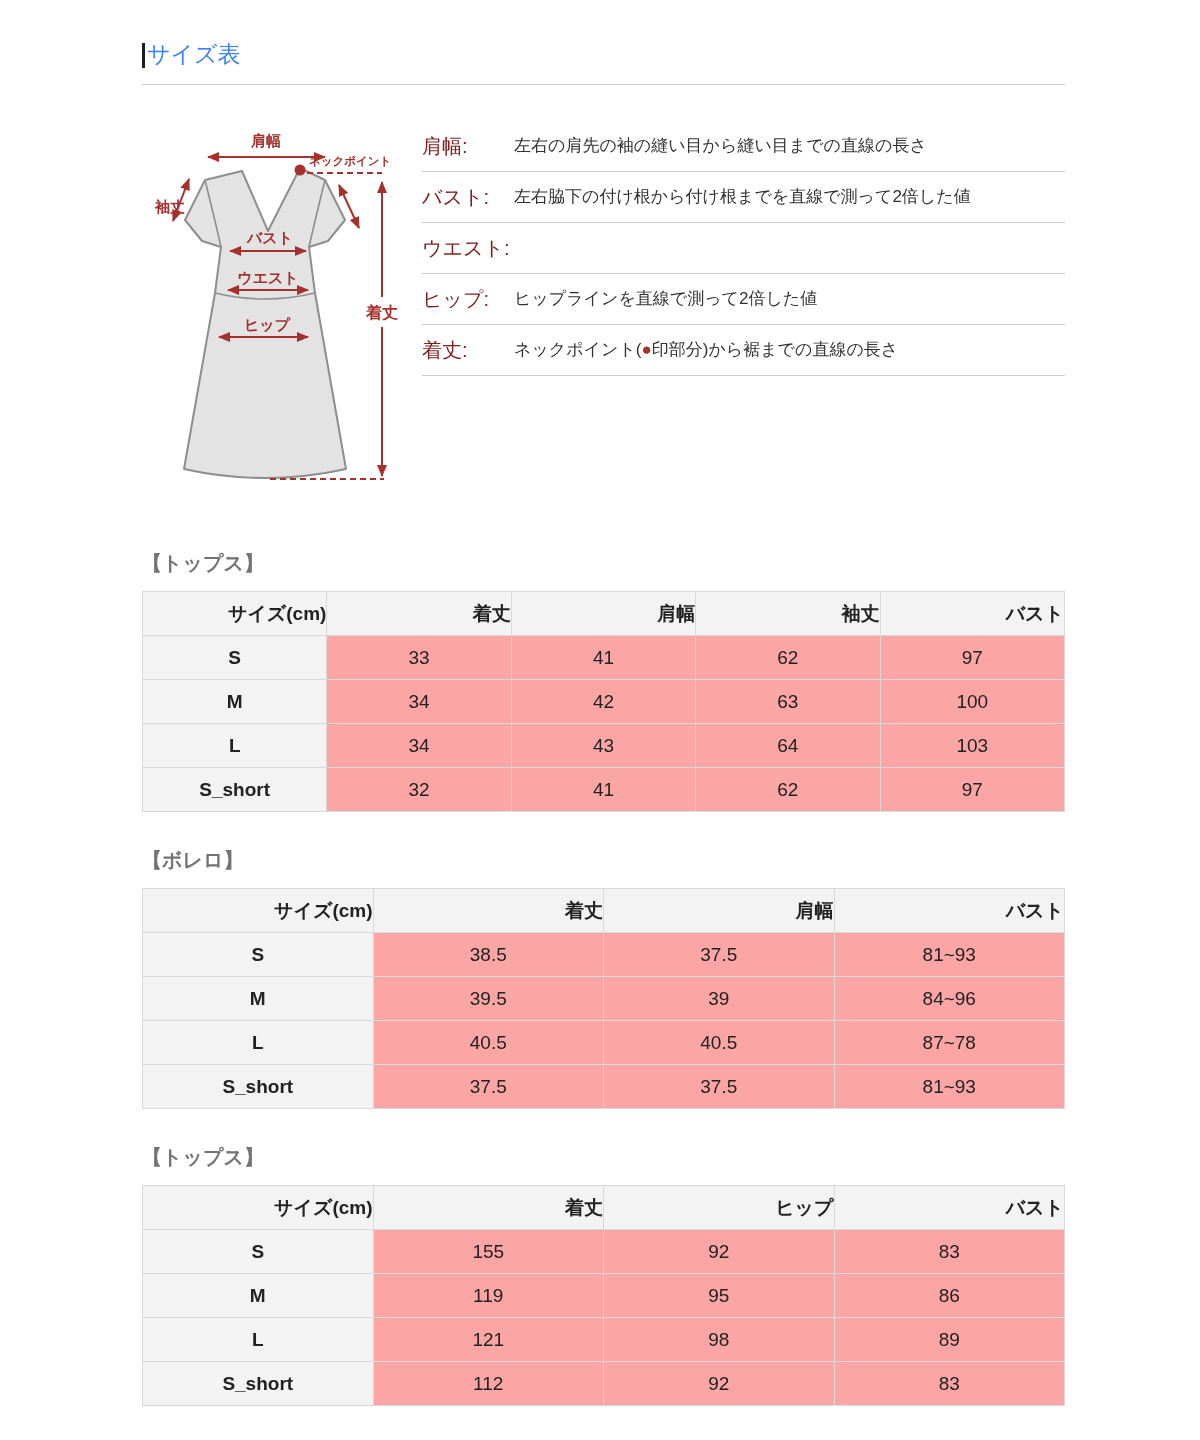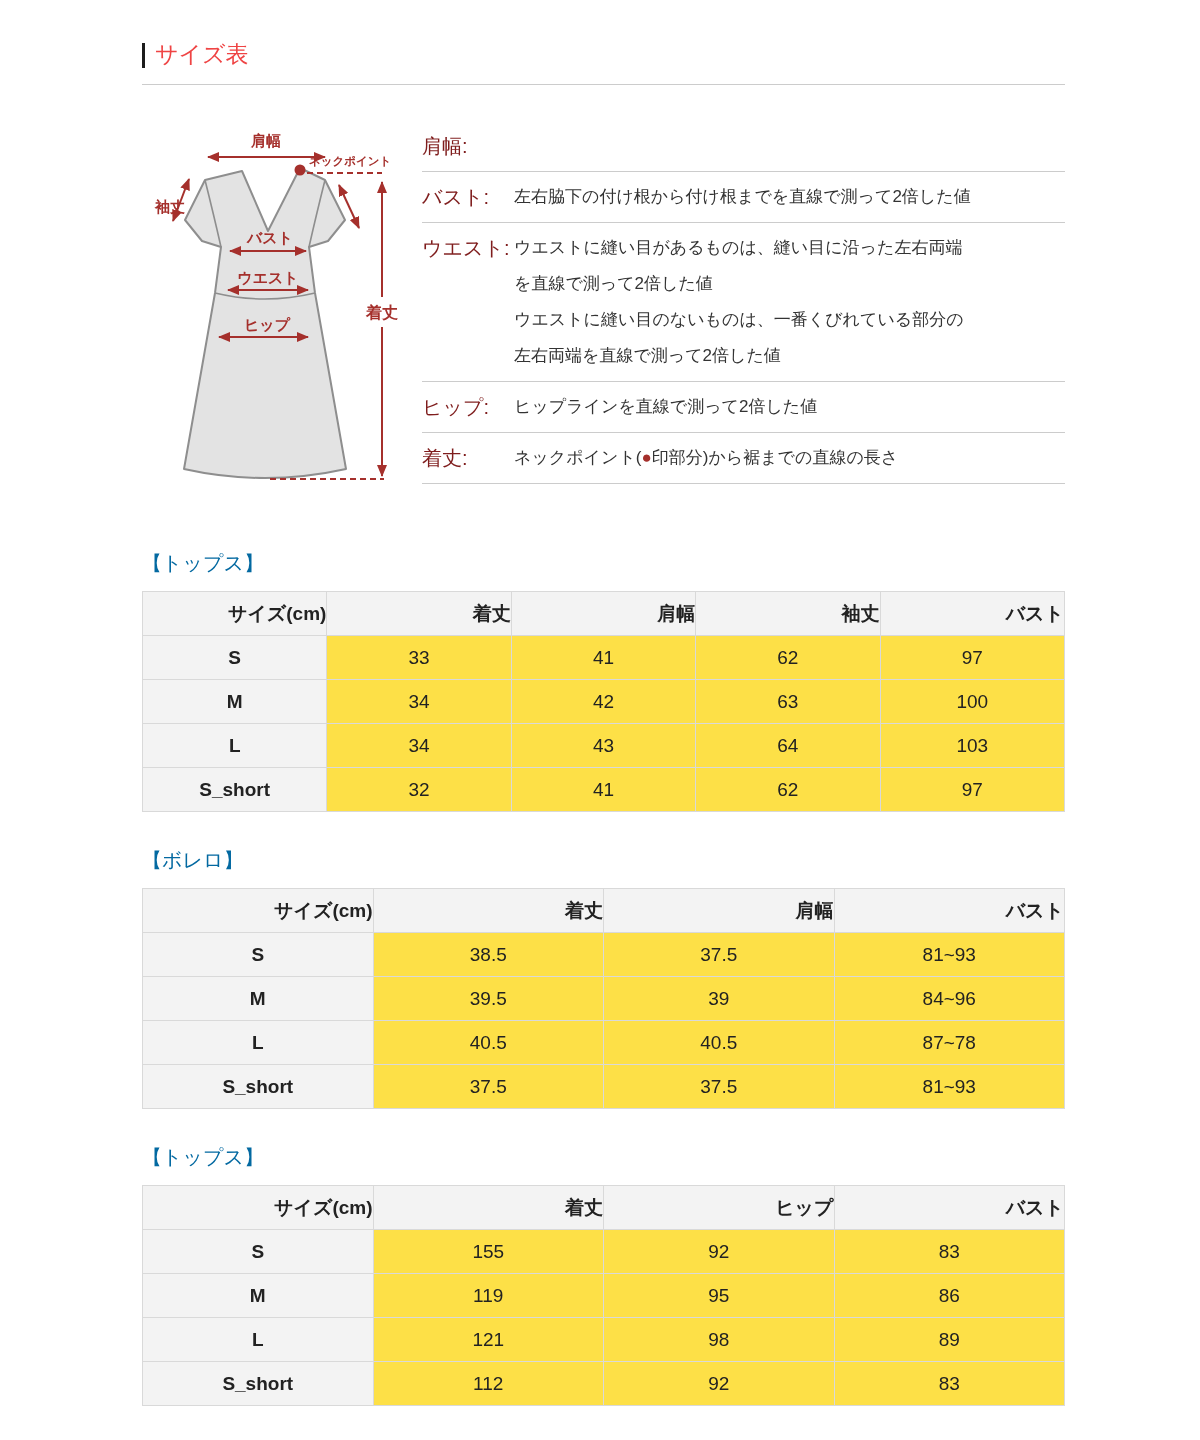--- a/index.html
+++ b/index.html
@@ -14,21 +14,21 @@
   *{box-sizing:border-box;}
   html,body{margin:0;padding:0;background:#ffffff;}
   body{
     width:1200px;height:1440px;overflow:hidden;
     font-family:"Liberation Sans","DejaVu Sans",sans-serif;
     color:var(--text);
   }
   .page{padding:26px 135px 0 142px;}
 
   
-  .page-title{display:flex;align-items:center;gap:10px;font-size:23px;color:#ef4444;font-weight:400;line-height:1.2;}
+  .page-title{display:flex;align-items:center;gap:2px;font-size:23px;color:#3b82f6;font-weight:400;line-height:1.2;}
   .title-bar{width:3px;height:25px;background:#1c1c1c;flex:none;}
   .title-divider{margin-top:14px;border-bottom:1px solid var(--divider);}
 
   
   .measure-guide{display:flex;margin-top:36px;}
   .diagram-col{width:280px;flex:none;}
   .definitions{flex:1;}
   .def-row{display:flex;padding:7px 0;border-bottom:1px solid var(--divider);}
   .def-term{width:92px;flex:none;font-size:20px;line-height:36px;color:#7f1d1d;}
   .def-desc{flex:1;font-size:17px;line-height:36px;color:#333;}
@@ -40,30 +40,30 @@
   .anno{stroke:var(--accent);stroke-width:2;fill:none;}
   .anno.dash{stroke-dasharray:6 4;stroke-width:2;}
   .ah{fill:var(--accent);}
   .lbl{fill:var(--accent);font-size:15px;font-weight:bold;text-anchor:middle;font-family:inherit;}
   .lbl.small{font-size:11.5px;text-anchor:start;}
   .lbl.big{font-size:16px;}
   .np-dot{fill:var(--accent);}
 
   
   .table-block{margin-top:36px;}
-  .tbl-heading{font-size:20px;font-weight:normal;color:#0369a1;margin:0 0 16px 0;line-height:1.2;}
+  .tbl-heading{font-size:20px;font-weight:bold;color:#737373;margin:0 0 16px 0;line-height:1.2;}
   table.size-table{width:100%;border-collapse:collapse;table-layout:fixed;}
   .size-table th,.size-table td{
     border:1px solid var(--table_border);
     height:44px;text-align:center;vertical-align:middle;
     font-size:19px;color:#222;padding:0;
   }
   .size-table thead th{background:var(--table_header_bg);font-weight:bold;text-align:right;}
   .size-table tbody th{background:var(--table_header_bg);font-weight:bold;}
-  .size-table tbody td{background:#fde047;font-weight:normal;}
+  .size-table tbody td{background:#fca5a5;font-weight:normal;}
 </style>
 </head>
 <body>
 
 <div class="page">
 
   <h1 class="page-title">
     <span class="title-bar"></span>
     <span>サイズ表</span>
   </h1>
@@ -108,37 +108,34 @@
         <line class="anno" x1="240" y1="61" x2="240" y2="176" marker-start="url(#ah)"></line>
         <text class="lbl big" x="240" y="197">着丈</text>
         <line class="anno" x1="240" y1="206" x2="240" y2="355" marker-end="url(#ah)"></line>
         <line class="anno dash" x1="128" y1="358" x2="242" y2="358"></line>
       </svg>
     </div>
 
     <div class="definitions" id="def-rows">
   <div class="def-row">
     <div class="def-term">肩幅:</div>
+    <div class="def-desc">
+            <div>左右の肩先の袖の縫い目から縫い目までの直線の長さ</div>
+          </div>
   </div>
 
   <div class="def-row">
     <div class="def-term">バスト:</div>
     <div class="def-desc">
             <div>左右脇下の付け根から付け根までを直線で測って2倍した値</div>
           </div>
   </div>
 
   <div class="def-row">
     <div class="def-term">ウエスト:</div>
-    <div class="def-desc">
-            <div>ウエストに縫い目があるものは、縫い目に沿った左右両端</div>
-            <div>を直線で測って2倍した値</div>
-            <div>ウエストに縫い目のないものは、一番くびれている部分の</div>
-            <div>左右両端を直線で測って2倍した値</div>
-          </div>
   </div>
 
   <div class="def-row">
     <div class="def-term">ヒップ:</div>
     <div class="def-desc">
             <div>ヒップラインを直線で測って2倍した値</div>
           </div>
   </div>
 
   <div class="def-row">

